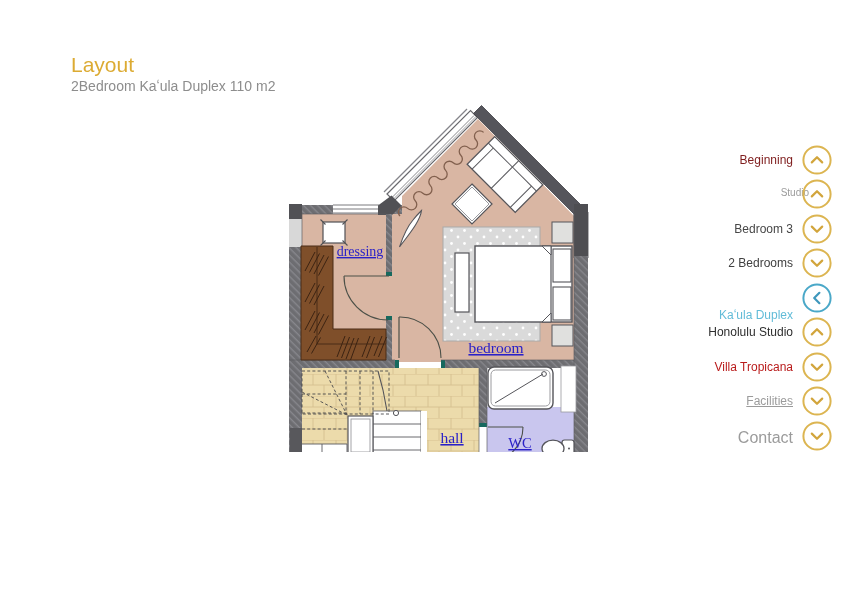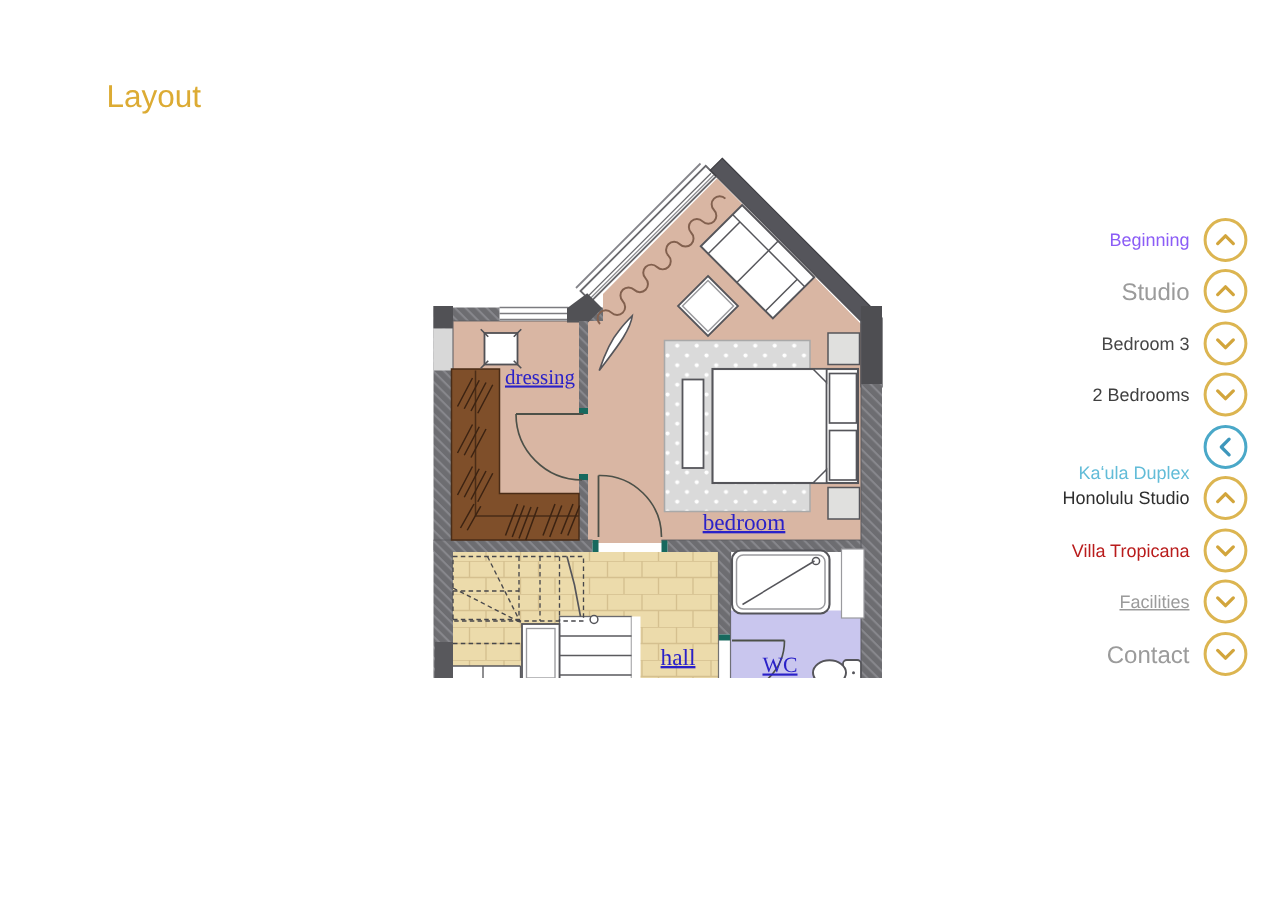--- a/index.html
+++ b/index.html
@@ -6,30 +6,31 @@
   #page{position:relative;width:849px;height:452px;background:#ffffff;overflow:hidden;
         font-family:"Liberation Sans",sans-serif;}
   .abs{position:absolute;}
 </style>
 </head>
 <body>
 <div id="page">
 
   <div class="abs" style="left:71px;top:53px;font-size:21px;color:#dcab33;">Layout</div>
 
+  <div class="abs" style="left:71px;top:78px;font-size:14px;color:#8d8d8d;">2Bedroom Kaʻula Duplex 110 m2</div>
 
   <div class="abs" style="left:700px;top:0;width:140px;height:600px;">
 
-    <div class="abs" style="white-space:nowrap;right:47px;top:153px;font-size:12px;color:#8b5cf6;">Beginning</div>
+    <div class="abs" style="white-space:nowrap;right:47px;top:153px;font-size:12px;color:#7f1d1d;">Beginning</div>
     <svg class="abs" style="right:8px;top:145px" width="30" height="30">
         <circle cx="15" cy="15" r="13.6" fill="none" stroke="#dcb551" stroke-width="2"></circle>
         <path d="M9.8,17.4 L15,12.2 L20.2,17.4" fill="none" stroke="#d2a53c" stroke-width="2.2" stroke-linecap="round" stroke-linejoin="round"></path>
       </svg>
 
-    <div class="abs" style="white-space:nowrap;right:47px;top:187px;font-size:16px;color:#9b9b9b;">Studio</div>
+    <div class="abs" style="white-space:nowrap;right:31px;top:187px;font-size:10px;color:#9b9b9b;">Studio</div>
     <svg class="abs" style="right:8px;top:179px" width="30" height="30">
         <circle cx="15" cy="15" r="13.6" fill="none" stroke="#dcb551" stroke-width="2"></circle>
         <path d="M9.8,17.4 L15,12.2 L20.2,17.4" fill="none" stroke="#d2a53c" stroke-width="2.2" stroke-linecap="round" stroke-linejoin="round"></path>
       </svg>
 
     <div class="abs" style="white-space:nowrap;right:47px;top:222px;font-size:12px;color:#474747;">Bedroom 3</div>
     <svg class="abs" style="right:8px;top:214px" width="30" height="30">
         <circle cx="15" cy="15" r="13.6" fill="none" stroke="#dcb551" stroke-width="2"></circle>
         <path d="M9.8,12.6 L15,17.8 L20.2,12.6" fill="none" stroke="#d2a53c" stroke-width="2.2" stroke-linecap="round" stroke-linejoin="round"></path>
       </svg>

